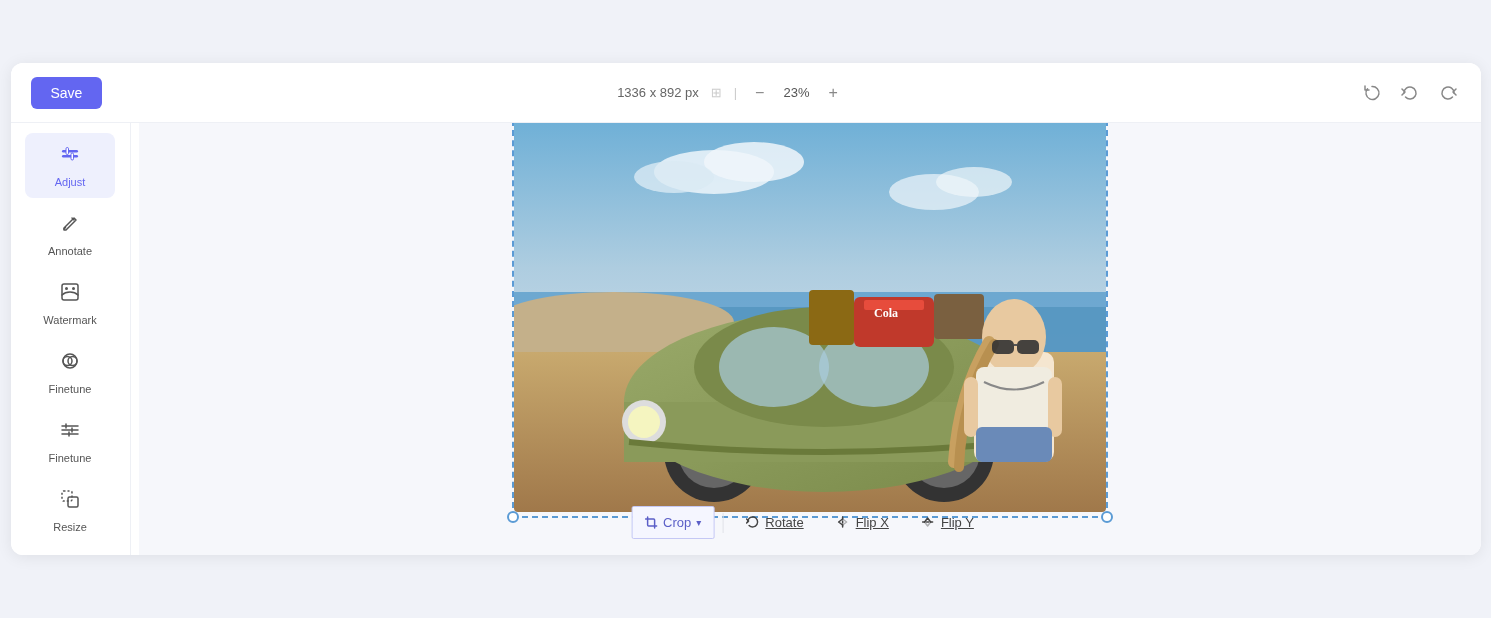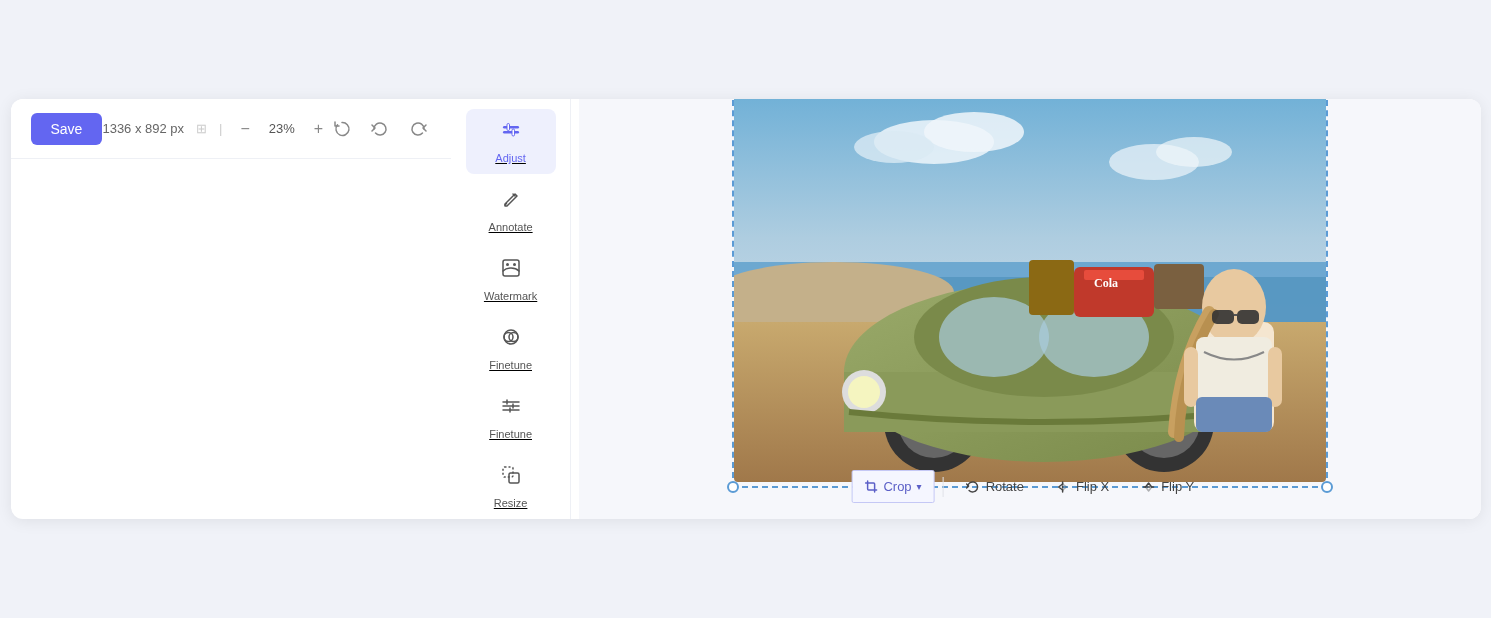--- a/index.html
+++ b/index.html
@@ -8,25 +8,25 @@
       background: #f0f2f8;
       width: 1491px;
       height: 618px;
       overflow: hidden;
       display: flex;
       align-items: center;
       justify-content: center;
     }
     .app-container {
       width: 1470px;
-      height: 420px;
+      height: 492px;
       background: #ffffff;
       border-radius: 12px;
       display: flex;
-      flex-direction: row;
+      flex-direction: column;
       overflow: hidden;
       box-shadow: 0 2px 16px rgba(0,0,0,0.08);
     }
     
     .header {
       display: flex;
       align-items: center;
       justify-content: space-between;
       padding: 0 20px;
       height: 60px;
@@ -115,21 +115,20 @@
     .sidebar-item {
       display: flex;
       flex-direction: column;
       align-items: center;
       gap: 6px;
       padding: 10px 8px;
       border-radius: 8px;
       cursor: pointer;
       width: 90px;
       transition: background 0.15s;
-      text-decoration: underline;
     }
     .sidebar-item.active {
       background: #eef0fd;
     }
     .sidebar-item .icon {
       font-size: 20px;
       color: #6366f1;
     }
     .sidebar-item:not(.active) .icon {
       color: #555;
@@ -198,30 +197,31 @@
       position: absolute;
       bottom: 16px;
       left: 50%;
       transform: translateX(-50%);
       display: flex;
       align-items: center;
       gap: 4px;
     }
     .tool-btn {
       display: flex;
-      align-items: flex-end;
+      align-items: flex-start;
       gap: 6px;
       padding: 8px 14px;
       border: none;
       background: none;
       border-radius: 6px;
       cursor: pointer;
       font-size: 13px;
       color: #444;
       transition: background 0.15s;
+      text-decoration: underline;
     }
     .crop-dropdown-btn {
       display: flex;
       align-items: center;
       gap: 5px;
       padding: 8px 12px;
       border: 1.5px solid #c5c8f5;
       background: #f5f6ff;
       border-radius: 2px;
       cursor: pointer;

